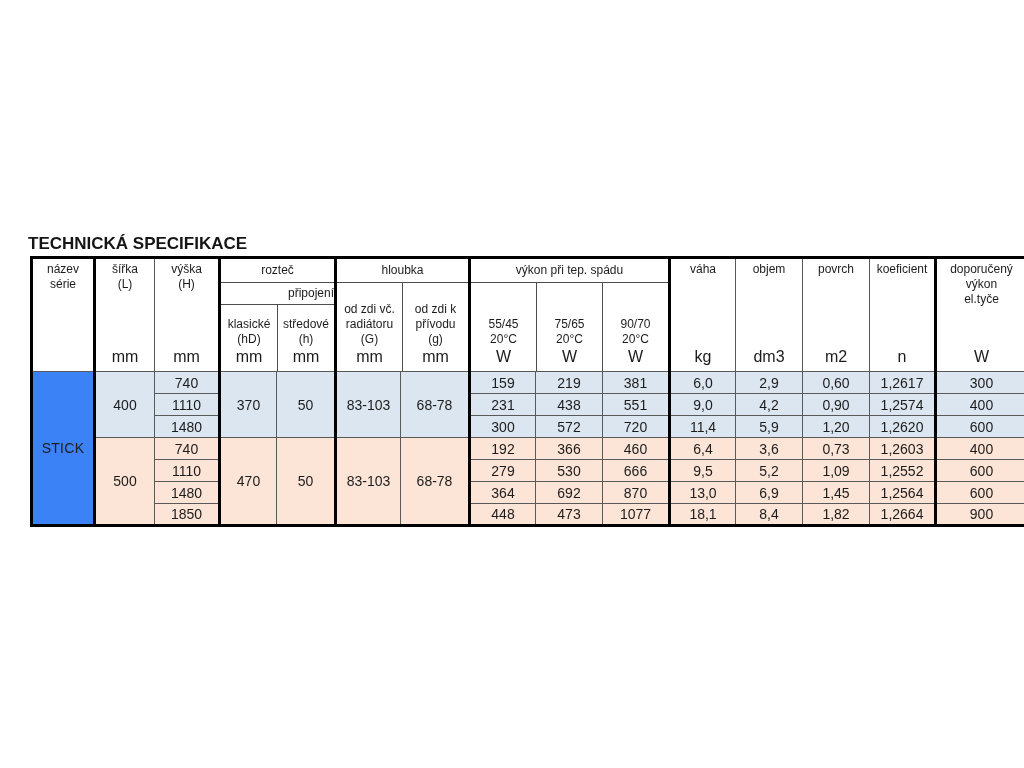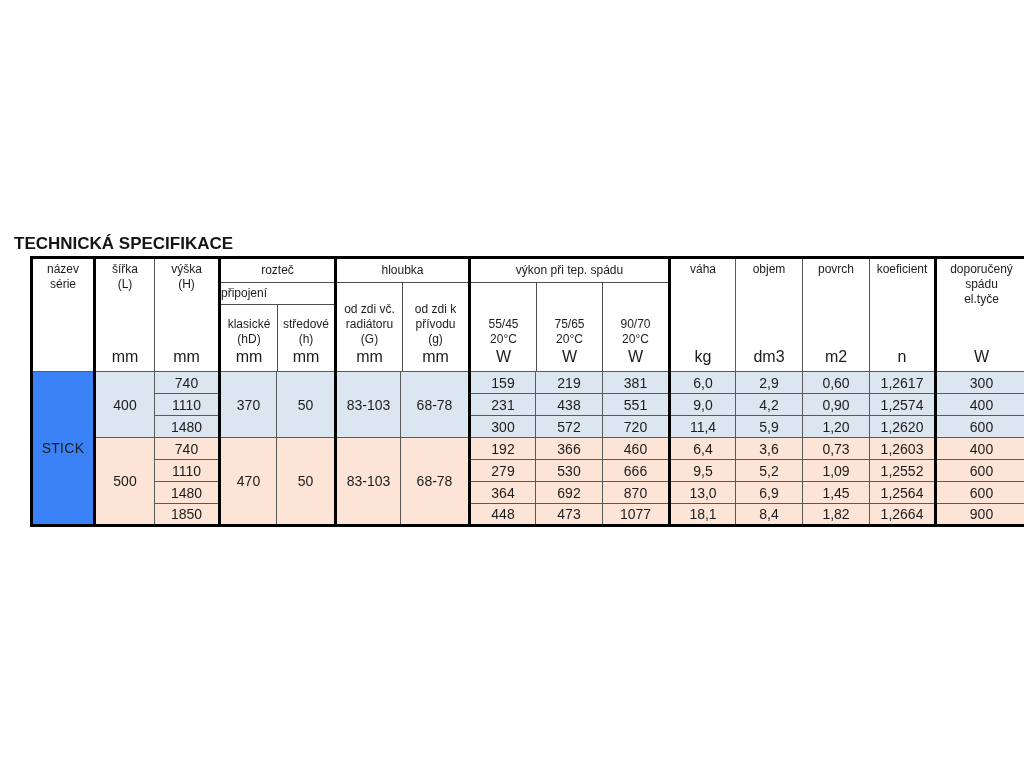--- a/index.html
+++ b/index.html
@@ -7,21 +7,21 @@
   .page {
     position: relative;
     width: 1024px; height: 768px;
     background: #ffffff;
     font-family: "Liberation Sans", "DejaVu Sans", sans-serif;
     color: #1c1c1c;
     overflow: hidden;
   }
   .title {
     position: absolute;
-    left: 14px; top: 234px;
+    left: 28px; top: 234px;
     font-size: 17px;
     font-weight: 700;
     letter-spacing: 0px;
     color: #151515;
   }
   table.spec {
     position: absolute;
     left: 30px; top: 256px;
     width: 996px;
     border-collapse: collapse;
@@ -49,21 +49,21 @@
     padding: 3px 1px 4px 1px;
   }
   .grp { height: 112px; width: 100%; display: flex; flex-direction: column; }
   .grp-title {
     height: 24px; flex: 0 0 24px;
     display: flex; align-items: center; justify-content: center;
     border-bottom: 1px solid #4d4d4d;
   }
   .grp-title2 {
     height: 22px; flex: 0 0 22px;
-    display: flex; align-items: center; justify-content: flex-start;
+    display: flex; align-items: center; justify-content: flex-end;
     border-bottom: 1px solid #4d4d4d;
   }
   .grp-cols { flex: 1; display: flex; }
   .subcol {
     flex: 1;
     display: flex; flex-direction: column;
     justify-content: flex-end; align-items: center;
     padding: 3px 0 4px 0;
   }
   .subcol + .subcol { border-left: 1px solid #4d4d4d; }
@@ -211,21 +211,21 @@
       </th>
       <th class="tR">
         <div class="col-sb">
           <span>koeficient</span>
           <span class="unit">n</span>
         </div>
       </th>
       <th>
         <div class="col-sb">
           <span class="ml">doporučený
-spádu
+výkon
 el.tyče</span>
           <span class="unit">W</span>
         </div>
       </th>
     </tr>
 
     <tr class="brow">
       <td class="serie tR" rowspan="7">STICK</td>
       <td class="bg1" rowspan="3">400</td>
       <td class="bg1 tR">740</td>

